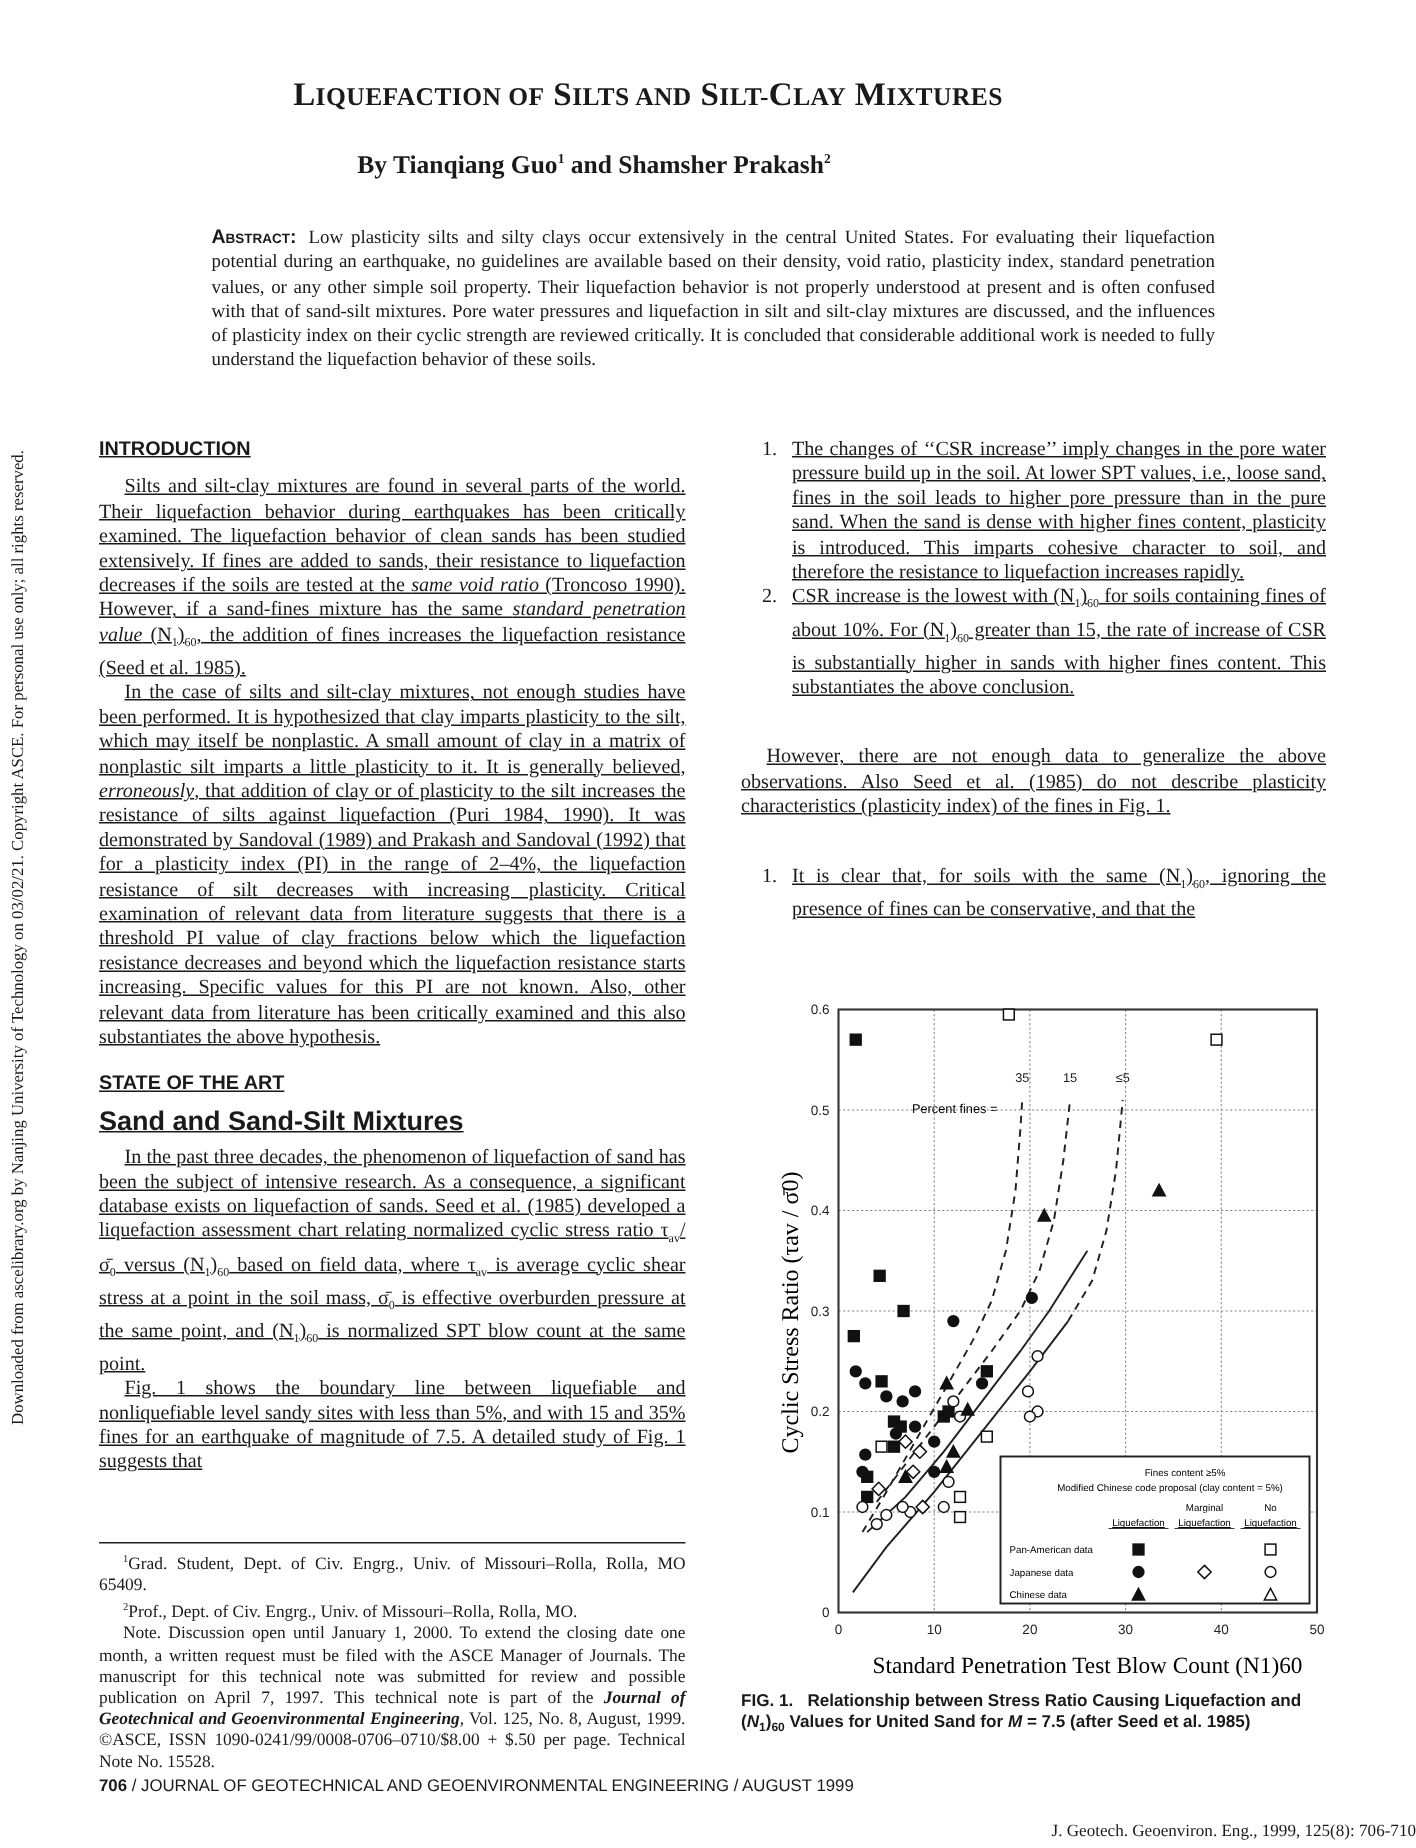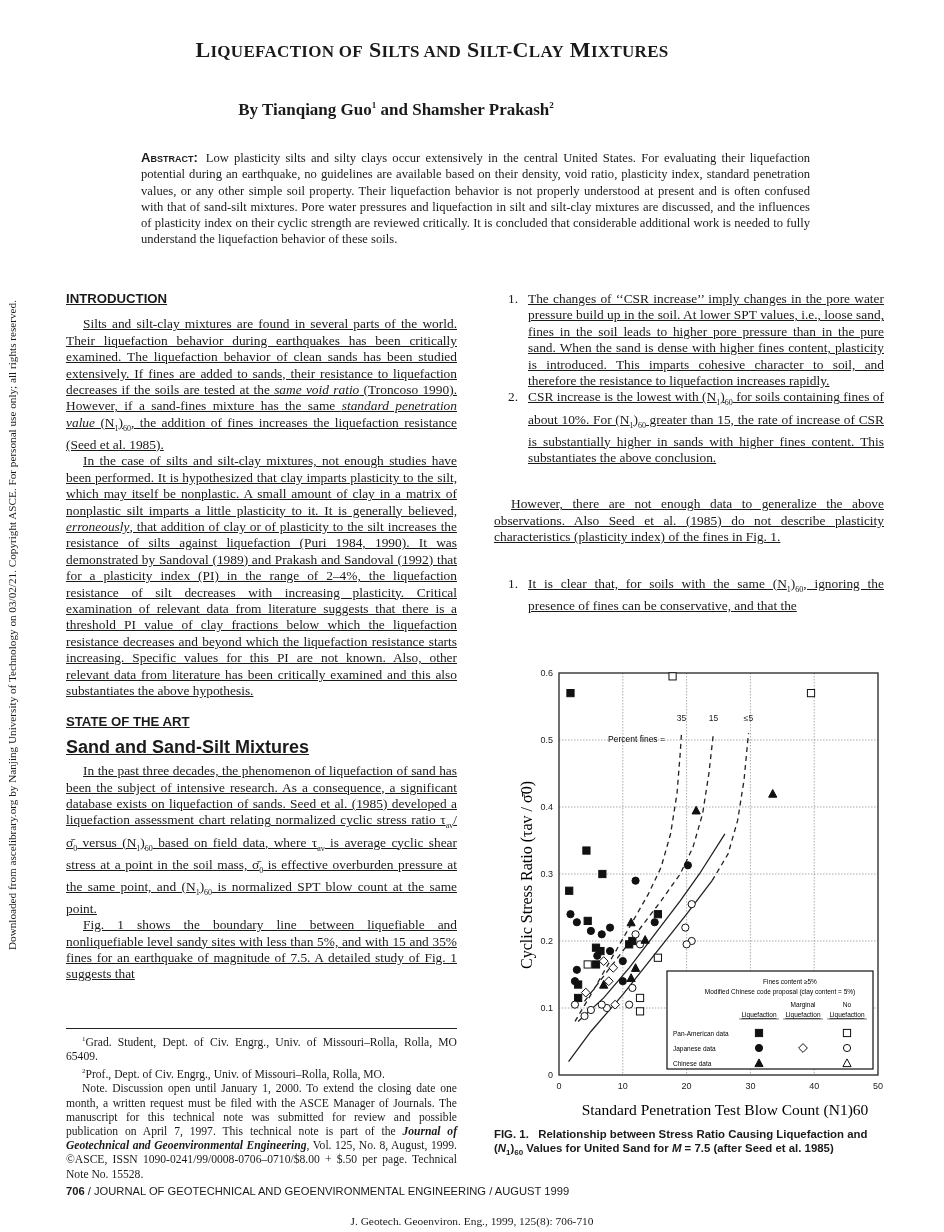--- a/index.html
+++ b/index.html
@@ -1,19 +1,19 @@
 <!DOCTYPE html>
 <html><head>
 <meta charset="utf-8">
 <style>
   html, body { margin:0; padding:0; background:#ffffff; }
   body { width:944px; height:1232px; position:relative; overflow:hidden; color:#1a1a1a;
          font-family:"Liberation Serif","DejaVu Serif",serif; }
   .abs { position:absolute; }
-  .title { left:0; width:864px; top:37px; text-align:center; font-weight:bold; font-size:22px; letter-spacing:0.3px; }
+  .title { left:0; width:864px; top:50px; text-align:center; font-weight:bold; font-size:22px; letter-spacing:0.3px; }
   .title .sc { font-variant: small-caps; }
   .authors { left:0; width:792px; top:100px; text-align:center; font-weight:bold; font-size:17px; }
   .authors sup { font-size:9px; }
   .abstract { left:141px; width:669px; top:150px; font-size:12.6px; line-height:16.3px; text-align:justify; }
   .abstract .lbl { font-family:"Liberation Sans","DejaVu Sans",sans-serif; font-weight:bold; font-variant:small-caps; font-size:13px; margin-right:8px; }
   .sidebar { left:2px; top:255px; width:20px; height:740px; }
   .sidebar span { position:absolute; left:50%; top:50%; transform:translate(-50%,-50%) rotate(-90deg); white-space:nowrap; font-size:11.2px; }
   .col { font-size:13.4px; line-height:16.4px; text-align:justify;text-decoration:underline; }
   .col p { margin:0; text-indent:17px; }
   .h1 { font-family:"Liberation Sans","DejaVu Sans",sans-serif; font-weight:bold; font-size:13.2px; margin:0; }
@@ -22,21 +22,21 @@
   .colR { left:494px; width:390px; }
   ol.items { margin:0; padding:0; list-style:none; }
   ol.items li { position:relative; padding-left:34px; }
   ol.items li .num { position:absolute; left:14px; top:0; }
   .fn { font-size:11.6px; line-height:14.2px; text-align:justify; }
   .fn p { margin:0; text-indent:16px; }
   .rule { left:66px; width:391px; top:1028px; height:0; border-top:1px solid #222; }
   .caption { left:494px; width:392px; top:1128px; font-family:"Liberation Sans","DejaVu Sans",sans-serif; font-weight:bold; font-size:11.4px; line-height:13.6px; }
   .footer { left:66px; top:1185px; font-family:"Liberation Sans","DejaVu Sans",sans-serif; font-size:11.2px; }
   .footer b { font-weight:bold; }
-  .citation { left:0; width:944px; top:1215px; text-align:center; font-size:11.4px; }
+  .citation { left:0; width:944px; top:1215px; text-align:right; font-size:11.4px; }
   .chart { left:490px; top:660px; width:400px; height:470px; }
   sub.s { font-size:8px; }
   .ital { font-style:italic; }
 </style>
 </head>
 <body>
 
 <div class="abs title">
   <span class="sc"><span>L</span><span style="font-size:17px">IQUEFACTION OF</span></span>
   <span class="sc"><span>S</span><span style="font-size:17px">ILTS AND</span></span>

